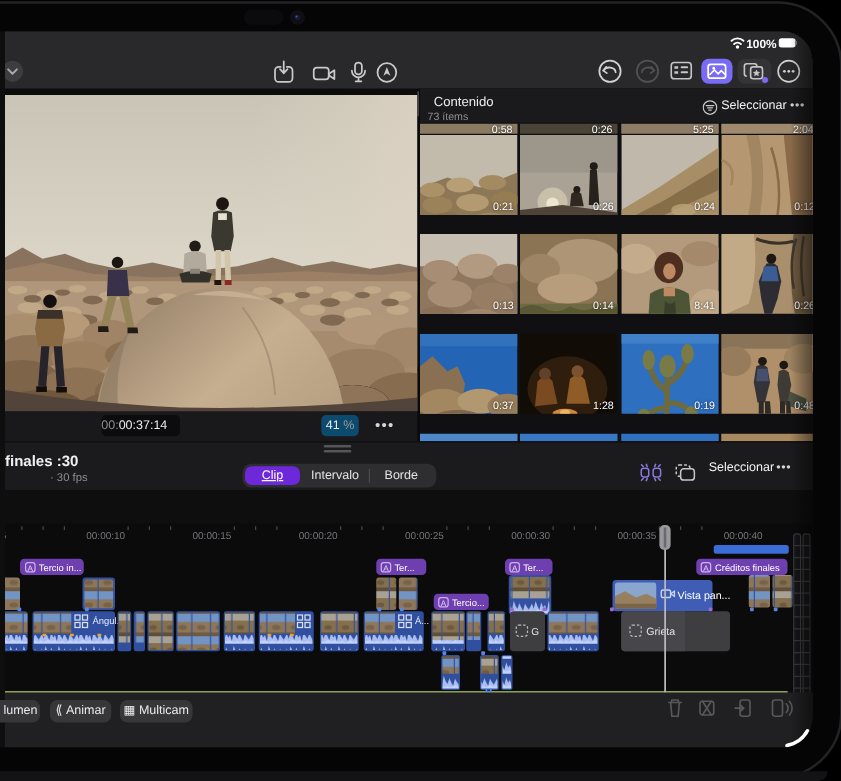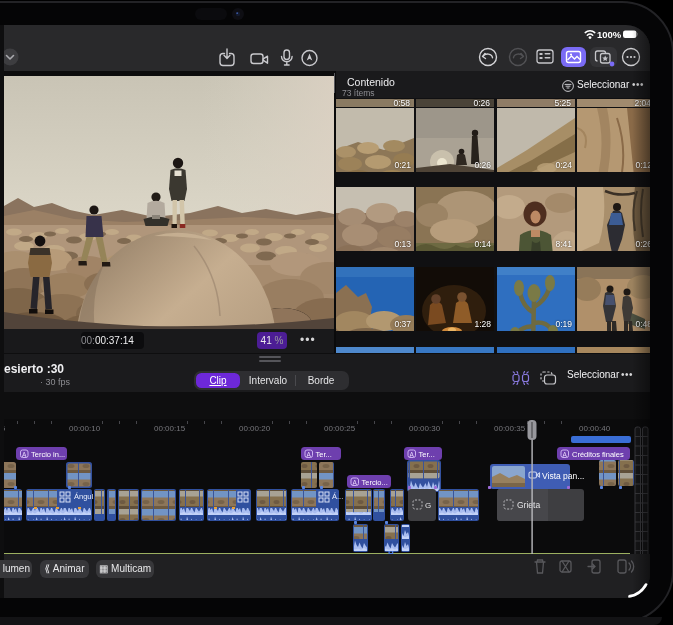--- a/index.html
+++ b/index.html
@@ -238,21 +238,21 @@
     <path d="M26.5 172 l19 0 1 7 -21 0 z" fill="#3a3229"></path>
     <path d="M29 201 l6.5 0 -2.5 32 -6.5 -0.5 z M39 201 l6.5 0 2.5 32 -6.5 0.5 z" fill="#26242a"></path>
     <path d="M25 233 l8.5 0 0 4.5 -8.5 0 z" fill="#110d0b"></path>
     <path d="M41 233.5 l8.5 0 0 4.5 -8.5 0 z" fill="#110d0b"></path>
   </g>
 </svg>
 </div>
 
 <div id="tcbar">
   <div class="abs" style="left:77px;top:3px;width:63px;height:17px;background:#0c0c0e;border-radius:4px;line-height:17px;font-size:10px;"><span style="color:#8e8e93">00:</span><span style="color:#ededee">00:37:14</span></div>
-  <div class="abs" style="left:253px;top:3px;width:30px;height:17px;background:#4c1d95;border-radius:4px;text-align:center;line-height:17px;font-size:10px;"><span style="color:#ededee">41</span> <span style="color:#9a9a9e">%</span></div>
+  <div class="abs" style="left:253px;top:3px;width:30px;height:17px;background:#0c4a6e;border-radius:4px;text-align:center;line-height:17px;font-size:10px;"><span style="color:#ededee">41</span> <span style="color:#9a9a9e">%</span></div>
   <div class="abs" style="left:296px;top:0px;color:#d6d6d8;font-size:12px;letter-spacing:1px;line-height:22px;">•••</div>
 </div>
 <div id="vdiv"></div>
 <div class="abs" style="left:330px;top:48px;width:1px;height:20px;background:#5a5a5e;"></div>
 <div class="abs" style="left:332.5px;top:48px;width:1px;height:20px;background:#5a5a5e;"></div>
 
 <div id="panel">
   <div id="phead">
     <div class="abs" style="left:11px;top:5px;font-size:10.5px;color:#ececee;">Contenido</div>
     <div class="abs" style="left:6px;top:17px;font-size:8.5px;color:#8e8e93;">73 ítems</div>
@@ -435,21 +435,21 @@
     <div class="abs" style="left:0px;top:276px;width:78px;height:6px;background:#4e88cc;"></div>
     <div class="abs" style="left:80px;top:276px;width:78px;height:6px;background:#3878c4;"></div>
     <div class="abs" style="left:161px;top:276px;width:78px;height:6px;background:#2f70c0;"></div>
     <div class="abs" style="left:241px;top:276px;width:78px;height:6px;background:#a8885e;"></div>
   </div>
 </div>
 
 <div id="tlhead">
   <div class="abs" style="left:255px;top:2px;width:22px;height:2px;background:#55555a;border-radius:1px;"></div>
   <div class="abs" style="left:255px;top:6px;width:22px;height:2px;background:#55555a;border-radius:1px;"></div>
-  <div class="abs" style="left:0;top:8px;font-size:12px;font-weight:bold;color:#f0f0f2;">esierto :30</div>
+  <div class="abs" style="left:0;top:8px;font-size:12px;font-weight:bold;color:#f0f0f2;">finales :30</div>
   <div class="abs" style="left:0;top:23px;font-size:9px;color:#8e8e93;padding-left:36px;">· 30 fps</div>
   <div class="abs" style="left:190px;top:17px;width:155px;height:19px;background:#2e2e31;border-radius:7px;"></div>
   <div class="abs" style="left:192px;top:19px;width:44px;height:15px;background:#6d28d9;border-radius:5.5px;color:#fff;font-size:10px;text-align:center;line-height:15px;text-decoration:underline;">Clip</div>
   <div class="abs" style="left:238px;top:19px;width:52px;height:15px;color:#e4e4e6;font-size:10px;text-align:center;line-height:15px;">Intervalo</div>
   <div class="abs" style="left:292px;top:19px;width:50px;height:15px;color:#e4e4e6;font-size:10px;text-align:center;line-height:15px;">Borde</div>
   <div class="abs" style="left:290.5px;top:21px;width:1px;height:11px;background:#4a4a4e;"></div>
   <svg class="abs" style="left:508px;top:16px;" width="48" height="16" viewBox="0 0 48 16">
     <g stroke="#8a7ae0" stroke-width="1.2" fill="none" stroke-linecap="round">
       <rect x="1" y="4.5" width="6" height="7" rx="2"></rect>
       <rect x="10.5" y="4.5" width="6" height="7" rx="2"></rect>

